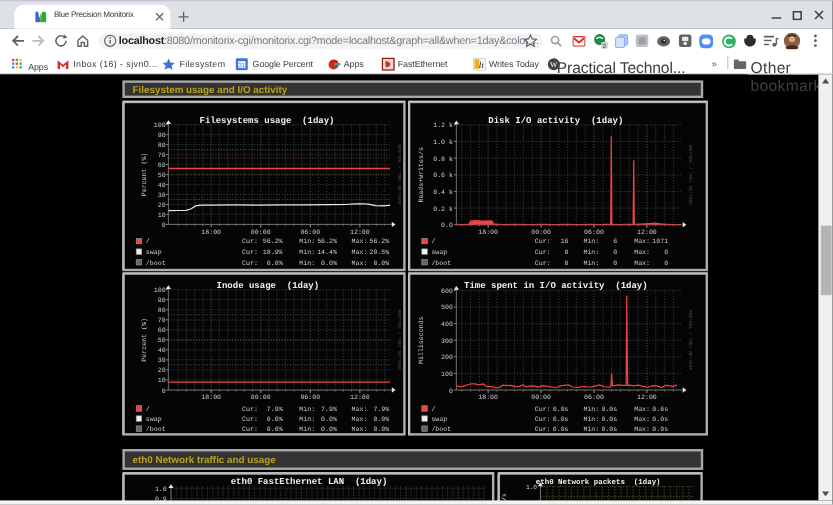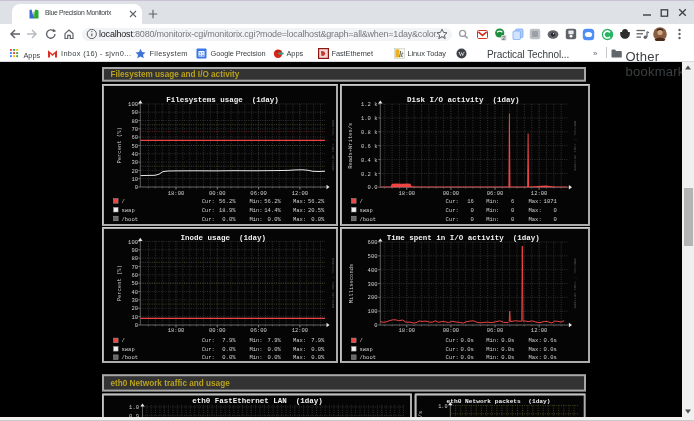--- a/index.html
+++ b/index.html
@@ -1,21 +1,21 @@
 <!DOCTYPE html>
 <html><head><meta charset="utf-8"><style>
 * { margin:0; padding:0; box-sizing:border-box; }
 body { width:694px; height:421px; overflow:hidden; font-family:"Liberation Sans", sans-serif; position:relative; background:#000; }
 .tabstrip { position:absolute; left:0; top:0; width:694px; height:24px; background:#dee1e6; border-top:1px solid #c9c2d4; }
 .tab { position:absolute; left:12px; top:4px; width:130px; height:20px; background:#fff; border-radius:8px 8px 0 0; }
 .tabtitle { position:absolute; left:45px; top:9.2px; font-size:6.8px; letter-spacing:-0.28px; color:#3c4043; white-space:nowrap; }
 .toolbar { position:absolute; left:0; top:24px; width:694px; height:21px; background:#fff; }
 .omnibox { position:absolute; left:82px; top:27.5px; width:370px; height:13px; border-radius:6.5px; background:#f1f3f4; }
 .url { position:absolute; left:99px; top:29.2px; font-size:9px; letter-spacing:-0.2px; color:#777b7e; white-space:nowrap; }
-.url b { color:#202124; font-weight:normal; }
+.url b { color:#202124; font-weight:bold; }
 .bookbar { position:absolute; left:0; top:45px; width:694px; height:16.5px; background:#fff; border-bottom:1px solid #d8dade; }
 .page { position:absolute; left:0; top:62px; width:623px; height:359px; background:#000; }
 .botbar { position:absolute; left:0; top:417px; width:694px; height:4px; background:#f2f2f2; border-bottom:1px solid #c9c9c9; z-index:5; }
 .sbar { position:absolute; left:682px; top:62px; width:12px; height:355px; background:#f0f0f0; z-index:6; }
 .sthumb { position:absolute; left:1.5px; top:126px; width:9px; height:58px; background:#b4b4b4; }
 </style></head><body>
 <div class="tabstrip"></div>
 <div class="tab"></div>
 <svg style="position:absolute;left:29px;top:9px" width="10" height="10" viewBox="0 0 10 10">
  <path d="M0.5 9.5 V1 L2.6 0.5 L4 6 L5 5.8 V9.5 Z" fill="#3b67d6"></path>
@@ -143,43 +143,43 @@
 <span style="position:absolute;left:61px;top:49.2px;font-size:7.4px;letter-spacing:0.34px;color:#3c4043">Inbox (16) - sjvn0...</span>
 <svg style="position:absolute;left:135px;top:48px" width="11" height="11" viewBox="0 0 11 11">
     <path d="M5.5 0.8 L7 4 L10.5 4.4 L8 6.7 L8.8 10.2 L5.5 8.4 L2.2 10.2 L3 6.7 L0.5 4.4 L4 4 Z" fill="#4073d8"></path>
   </svg>
 <span style="position:absolute;left:149.5px;top:49.2px;font-size:7.4px;letter-spacing:0.3px;color:#3c4043">Filesystem</span>
 <svg style="position:absolute;left:195.5px;top:48px" width="11" height="11" viewBox="0 0 11 11">
     <rect x="0.5" y="0.5" width="10" height="10" rx="1" fill="#3b78e7"></rect>
     <rect x="2.5" y="3" width="6" height="5.5" fill="#fff"></rect>
     <text x="5.5" y="8" font-family="Liberation Sans" font-size="5" fill="#3b78e7" text-anchor="middle">31</text>
   </svg>
-<span style="position:absolute;left:210.5px;top:49.2px;font-size:7.4px;letter-spacing:-0.08px;color:#3c4043">Google Precision</span>
+<span style="position:absolute;left:210.5px;top:49.2px;font-size:7.4px;letter-spacing:-0.08px;color:#3c4043">Google Percent</span>
 <svg style="position:absolute;left:273px;top:48px" width="12" height="12" viewBox="0 0 12 12">
     <circle cx="5" cy="5.7" r="4.2" fill="#d6281a"></circle>
     <path d="M2.5 4.2 Q5 2.2 8.6 3.4" fill="none" stroke="#b01f14" stroke-width="1.2"></path>
     <rect x="5.2" y="4.6" width="5.6" height="1.8" rx="0.9" fill="#3ca08e"></rect>
   </svg>
 <span style="position:absolute;left:286.5px;top:49.2px;font-size:7.4px;letter-spacing:-0.08px;color:#3c4043">Apps</span>
 <svg style="position:absolute;left:317.5px;top:48px" width="11" height="11" viewBox="0 0 11 11">
     <rect x="0.6" y="0.6" width="9.8" height="9.8" fill="#f6d7d4" stroke="#8c1713" stroke-width="1.2"></rect>
     <path d="M3 3 Q6.5 2.6 7.4 5.4 Q6.6 8.4 3.4 8 Z" fill="#c03a30"></path>
   </svg>
 <span style="position:absolute;left:331.5px;top:49.2px;font-size:7.4px;letter-spacing:-0.08px;color:#3c4043">FastEthernet</span>
 <svg style="position:absolute;left:393.5px;top:48px" width="11" height="11" viewBox="0 0 11 11">
     <rect x="0.5" y="0.5" width="10" height="10" fill="#f8f8e8" stroke="#bbb" stroke-width="0.5"></rect>
     <rect x="1.4" y="1.4" width="4" height="8" fill="#e9b21e"></rect>
     <text x="7" y="8.6" font-family="Liberation Serif" font-size="7.5" font-style="italic" fill="#222" text-anchor="middle">lt</text>
   </svg>
-<span style="position:absolute;left:407.5px;top:49.2px;font-size:7.4px;letter-spacing:-0.08px;color:#3c4043">Linux Today</span>
+<span style="position:absolute;left:407.5px;top:49.2px;font-size:7.4px;letter-spacing:-0.08px;color:#3c4043">Writes Today</span>
 <svg style="position:absolute;left:455.5px;top:48px" width="11" height="11" viewBox="0 0 11 11">
     <circle cx="5.5" cy="5.5" r="5" fill="#3e4349"></circle>
     <text x="5.5" y="8" font-family="Liberation Serif" font-size="6.5" fill="#fff" text-anchor="middle">W</text>
   </svg>
-<span style="position:absolute;left:487px;top:49.2px;font-size:10px;letter-spacing:-0.08px;color:#3c4043">Practical Technol...</span>
+<span style="position:absolute;left:464px;top:49.2px;font-size:13px;letter-spacing:-0.08px;color:#3c4043">Practical Technol...</span>
 <span style="position:absolute;left:593px;top:48.6px;font-size:8px;color:#5f6368">»</span>
 <div style="position:absolute;left:605.5px;top:47px;width:1px;height:11px;background:#c6c8cb"></div>
 <svg style="position:absolute;left:611px;top:48px" width="12" height="12" viewBox="0 0 12 12">
     <path d="M0.5 2.5 Q0.5 1.5 1.5 1.5 L4 1.5 L5.2 3 L10 3 Q10.8 3 10.8 3.9 L10.8 8.7 Q10.8 9.6 9.9 9.6 L1.4 9.6 Q0.5 9.6 0.5 8.7 Z" fill="#61676c"></path>
   </svg>
 <span style="position:absolute;left:625.5px;top:49.2px;font-size:13px;letter-spacing:0.25px;color:#3c4043">Other bookmarks</span>
 <div class="page">
 <svg width="694" height="359" viewBox="0 62 694 359" style="position:absolute;left:0;top:0">
 <rect x="103" y="68" width="482" height="12.700000000000003" fill="#333333" stroke="#a8a8a8" stroke-width="2"></rect>
 <text x="110.5" y="77.1" font-family="Liberation Sans, sans-serif" font-size="8.2" font-weight="bold" fill="#b9a21e">Filesystem usage and I/O activity</text>

